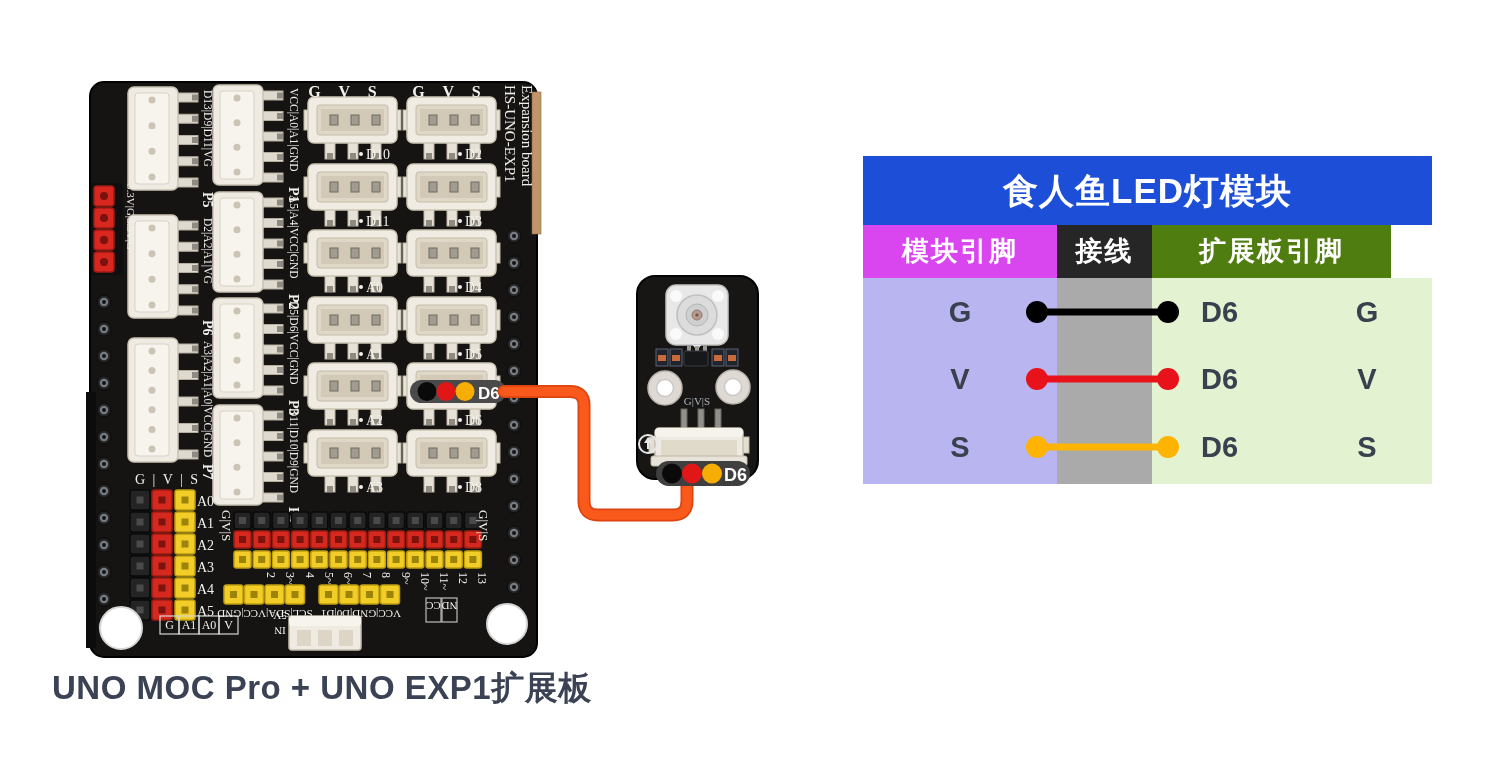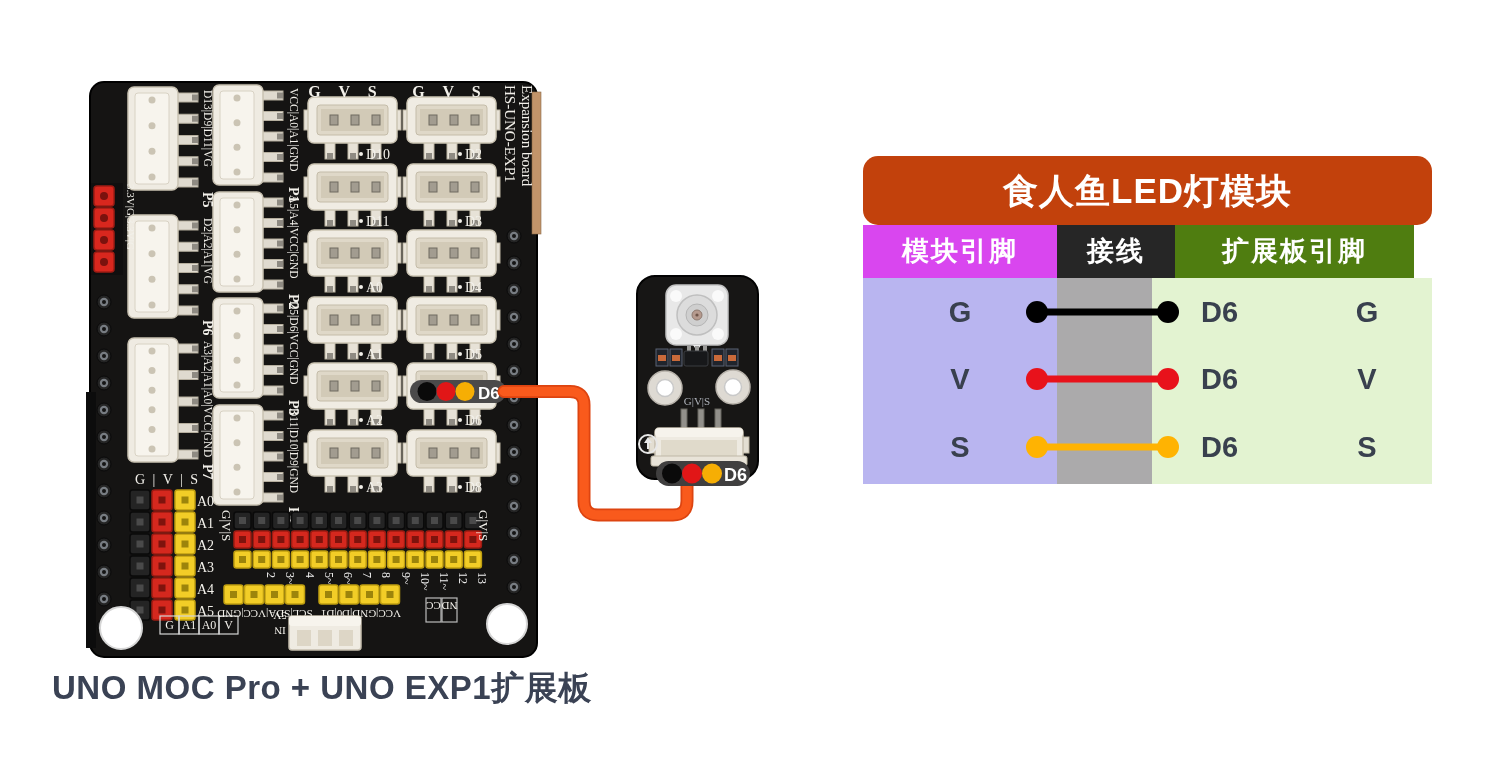--- a/index.html
+++ b/index.html
@@ -8,21 +8,21 @@
   .stage svg{position:absolute;left:0;top:0;}
   .caption{position:absolute;left:52px;top:666px;font-size:33px;font-weight:bold;
            color:#3A4254;letter-spacing:.5px;white-space:nowrap;text-align:center;}
   
   .ctable{position:absolute;left:863px;top:156px;width:569px;height:328px;}
   .ct-title{position:absolute;left:0;top:0;width:100%;height:69px;line-height:69px;
             text-align:center;color:#fff;font-size:35px;font-weight:bold;letter-spacing:1px;}
   .ct-head{position:absolute;left:0;top:69px;width:100%;height:53px;display:flex;}
   .ct-h{height:53px;line-height:53px;text-align:center;color:#fff;font-size:27px;
         font-weight:bold;letter-spacing:2px;}
-  .c0{width:194px}.c1{width:118px}.c2{width:239px}
+  .c0{width:194px}.c1{width:95px}.c2{width:239px}
   .ct-body{position:absolute;left:0;top:122px;width:569px;height:206px;}
   .ct-bg{position:absolute;top:0;height:100%;}
   .b0{left:0;width:194px}.b1{left:194px;width:95px}.b2{left:289px;width:280px}
   .ct-row{position:absolute;left:0;width:100%;height:34px;}
   .rp-module{position:absolute;left:0;top:0;width:194px;text-align:center;
              font-size:29px;font-weight:bold;line-height:34px;}
   .rp-dot{position:absolute;top:50%;width:22px;height:22px;border-radius:50%;
           transform:translateY(-50%);}
   .rp-dot-l{left:163px}.rp-dot-r{left:294px}
   .rp-line{position:absolute;left:174px;width:131px;height:7px;top:50%;
@@ -763,21 +763,21 @@
         <rect x="656" y="461" width="94" height="25" rx="12.5" fill="#403F3F"></rect>
         <circle cx="672" cy="473.5" r="10" fill="#0A0A0A"></circle>
         <circle cx="692" cy="473.5" r="10" fill="#E11617"></circle>
         <circle cx="712" cy="473.5" r="10" fill="#F6AE04"></circle>
         <text x="724" y="481" font-size="18" font-weight="bold" fill="#FFFFFF" font-family="Liberation Sans,sans-serif">D6</text>
       </g>
     </g>
   </svg>
 
   <div class="ctable">
-    <div class="ct-title" style="background: #c2410c; border-radius: 15px;">食人鱼LED灯模块</div>
+    <div class="ct-title" style="background: #1d4ed8;">食人鱼LED灯模块</div>
     <div class="ct-head">
       <div class="ct-h c0" style="background: #d946ef;">模块引脚</div>
       <div class="ct-h c1" style="background: rgb(38, 38, 38);">接线</div>
       <div class="ct-h c2" style="background: rgb(79, 125, 16);">扩展板引脚</div>
     </div>
     <div class="ct-body" id="ct-body">
       <div class="ct-bg b0" style="background: rgb(185, 181, 240);"></div>
       <div class="ct-bg b1" style="background: rgb(171, 170, 171);"></div>
       <div class="ct-bg b2" style="background: rgb(227, 243, 209);"></div>
     <div class="ct-row" style="top: 17px;">

